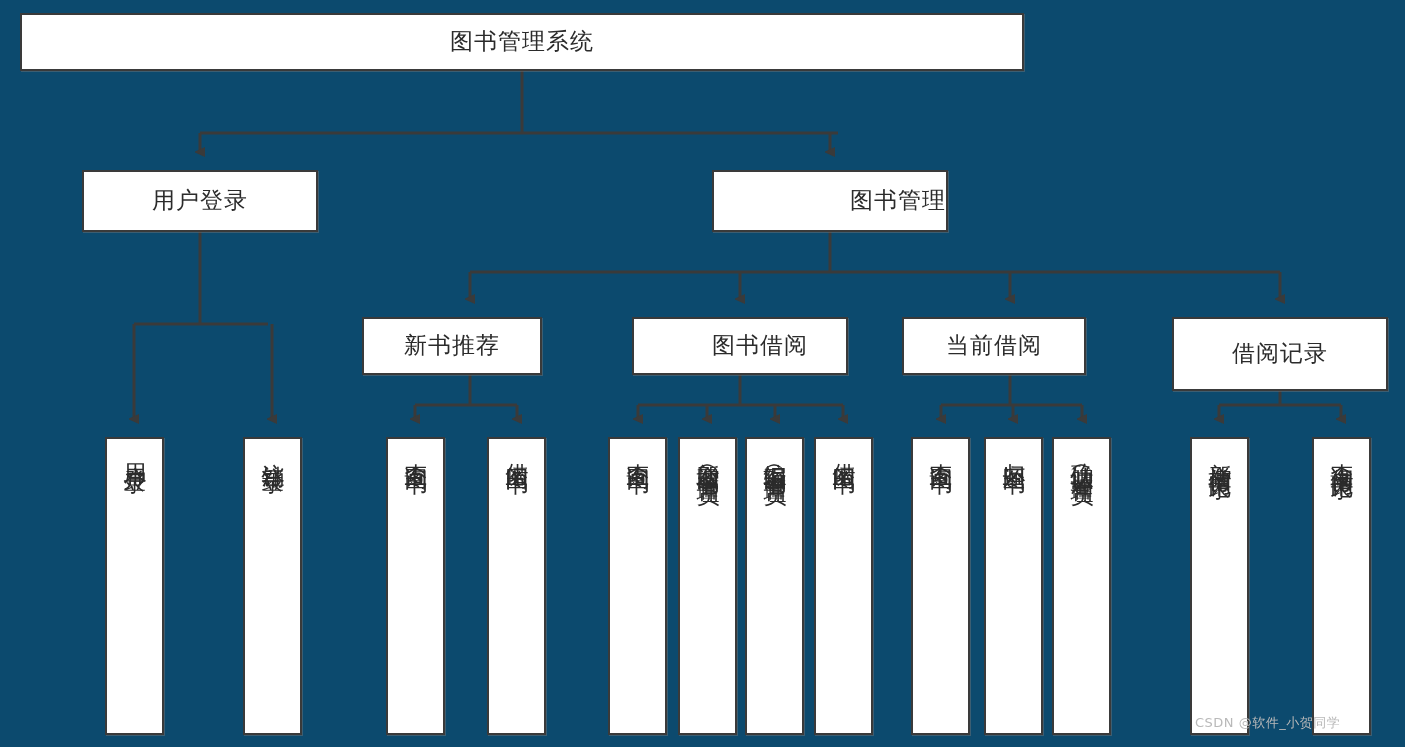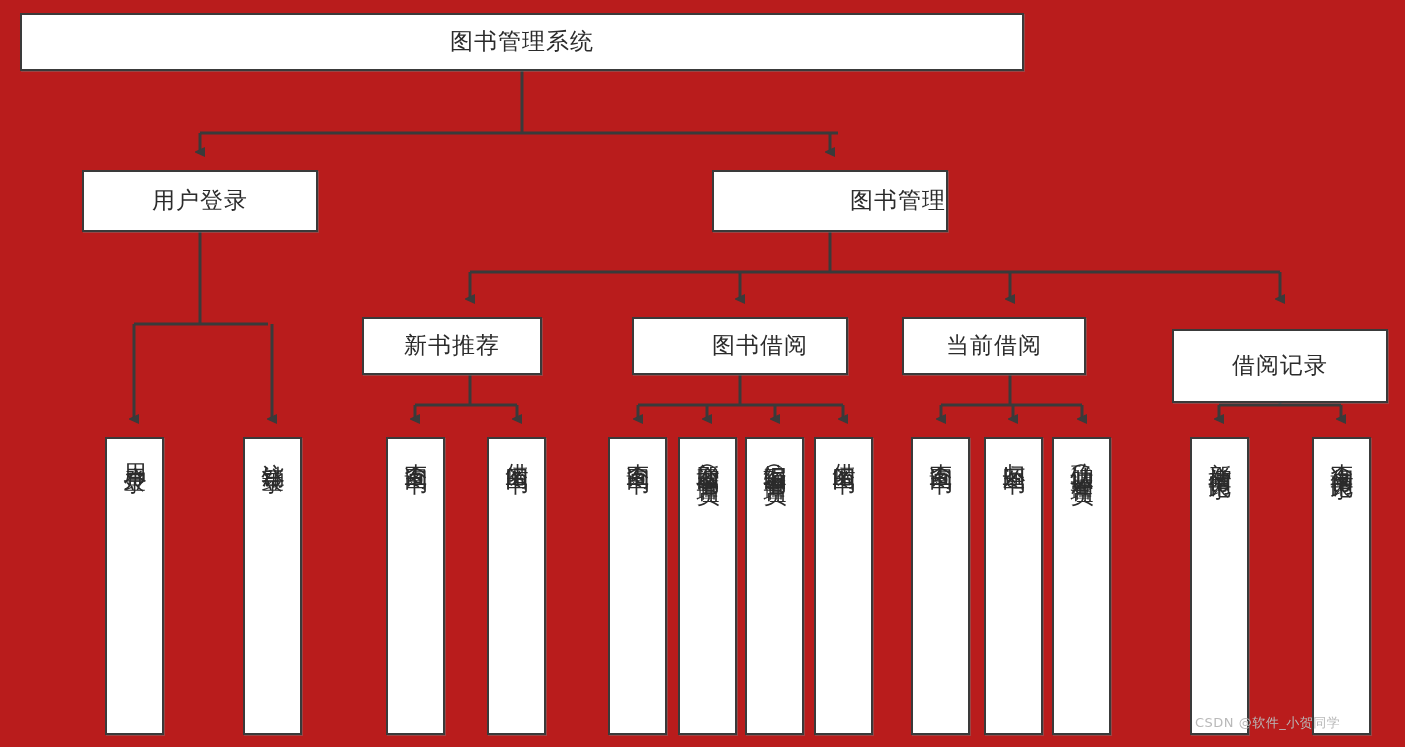--- a/index.html
+++ b/index.html
@@ -61,21 +61,21 @@
     position: absolute;
     color: #b9b9b9;
     font-size: 13px;
     white-space: nowrap;
     letter-spacing: 0.5px;
   }
 </style>
 </head>
 <body>
 
-<div id="canvas" style="background: #b91c1c;">
+<div id="canvas" style="background: #0c4a6e;">
 
   <svg class="edges" viewBox="0 0 1405 747" xmlns="http://www.w3.org/2000/svg">
     <defs>
       <marker id="arrow" markerWidth="10" markerHeight="10" refX="5" refY="5" orient="auto" markerUnits="userSpaceOnUse">
         <path d="M0,0 L10,0 L5,11 z" fill="#3a3a3a"></path>
       </marker>
     </defs>
     <g stroke="#3a3a3a" stroke-width="3" fill="none">
 
       <path d="M522,71 L522,133"></path>
@@ -133,21 +133,21 @@
 
   <div class="node horiz" style="left: 362px; top: 317px; width: 180px; height: 58px;">
     <span class="label">新书推荐</span>
   </div>
   <div class="node horiz" style="left: 632px; top: 317px; width: 216px; height: 58px; padding-left: 40px;">
     <span class="label">图书借阅</span>
   </div>
   <div class="node horiz" style="left: 902px; top: 317px; width: 184px; height: 58px;">
     <span class="label">当前借阅</span>
   </div>
-  <div class="node horiz" style="left: 1172px; top: 317px; width: 216px; height: 74px; margin-top: 12px;">
+  <div class="node horiz" style="left: 1172px; top: 317px; width: 216px; height: 74px;">
     <span class="label">借阅记录</span>
   </div>
 
   <div class="node vert" style="left: 105px; top: 437px; width: 59px; height: 298px;">
     <span class="label">用户登录</span>
   </div>
   <div class="node vert" style="left: 243px; top: 437px; width: 59px; height: 298px;">
     <span class="label">注销登录</span>
   </div>
   <div class="node vert" style="left: 386px; top: 437px; width: 59px; height: 298px;">

